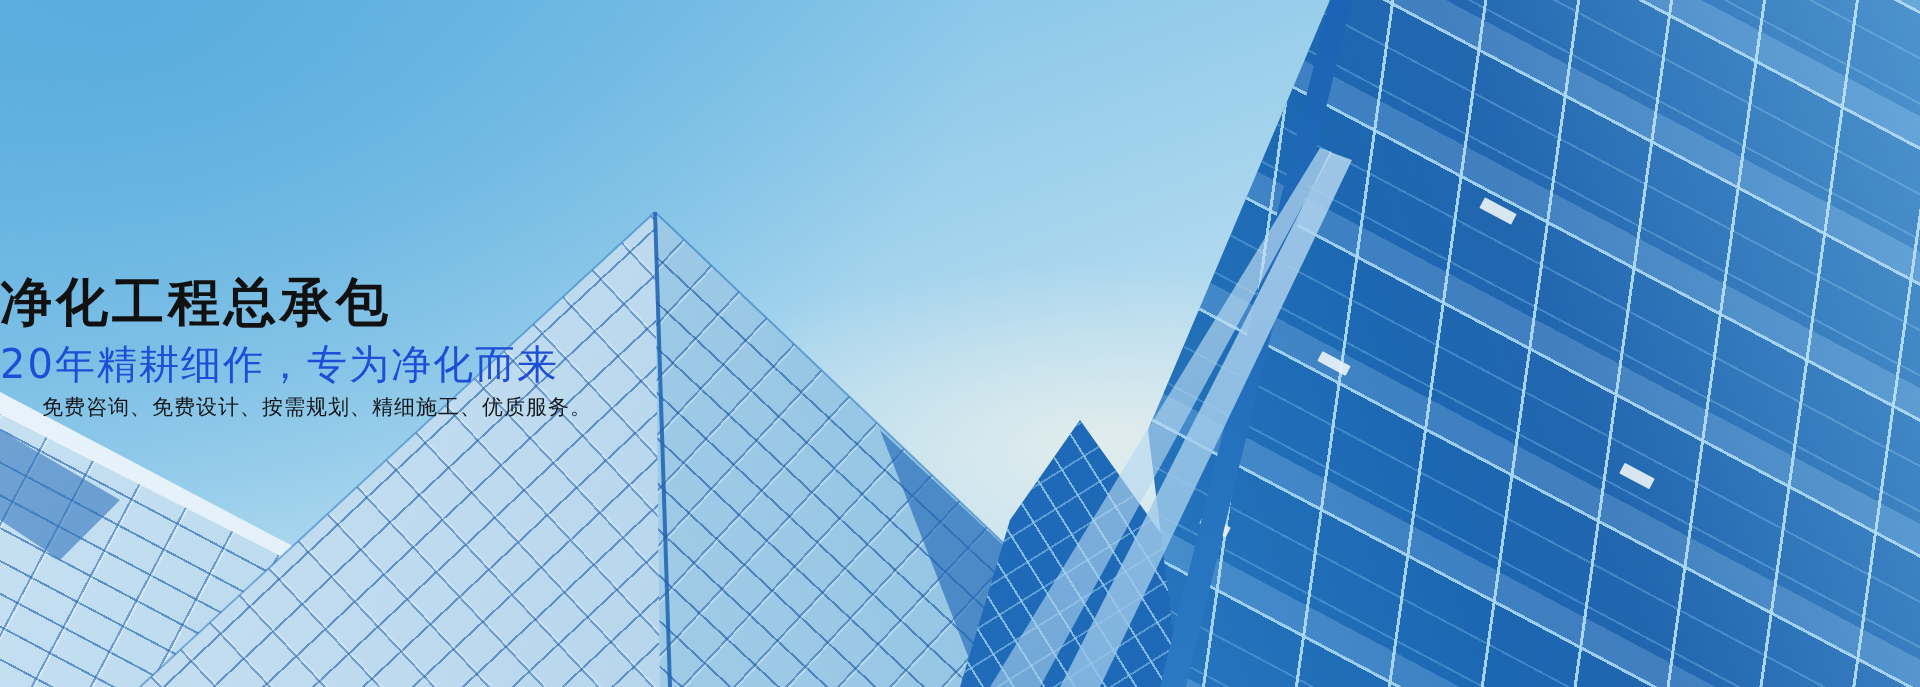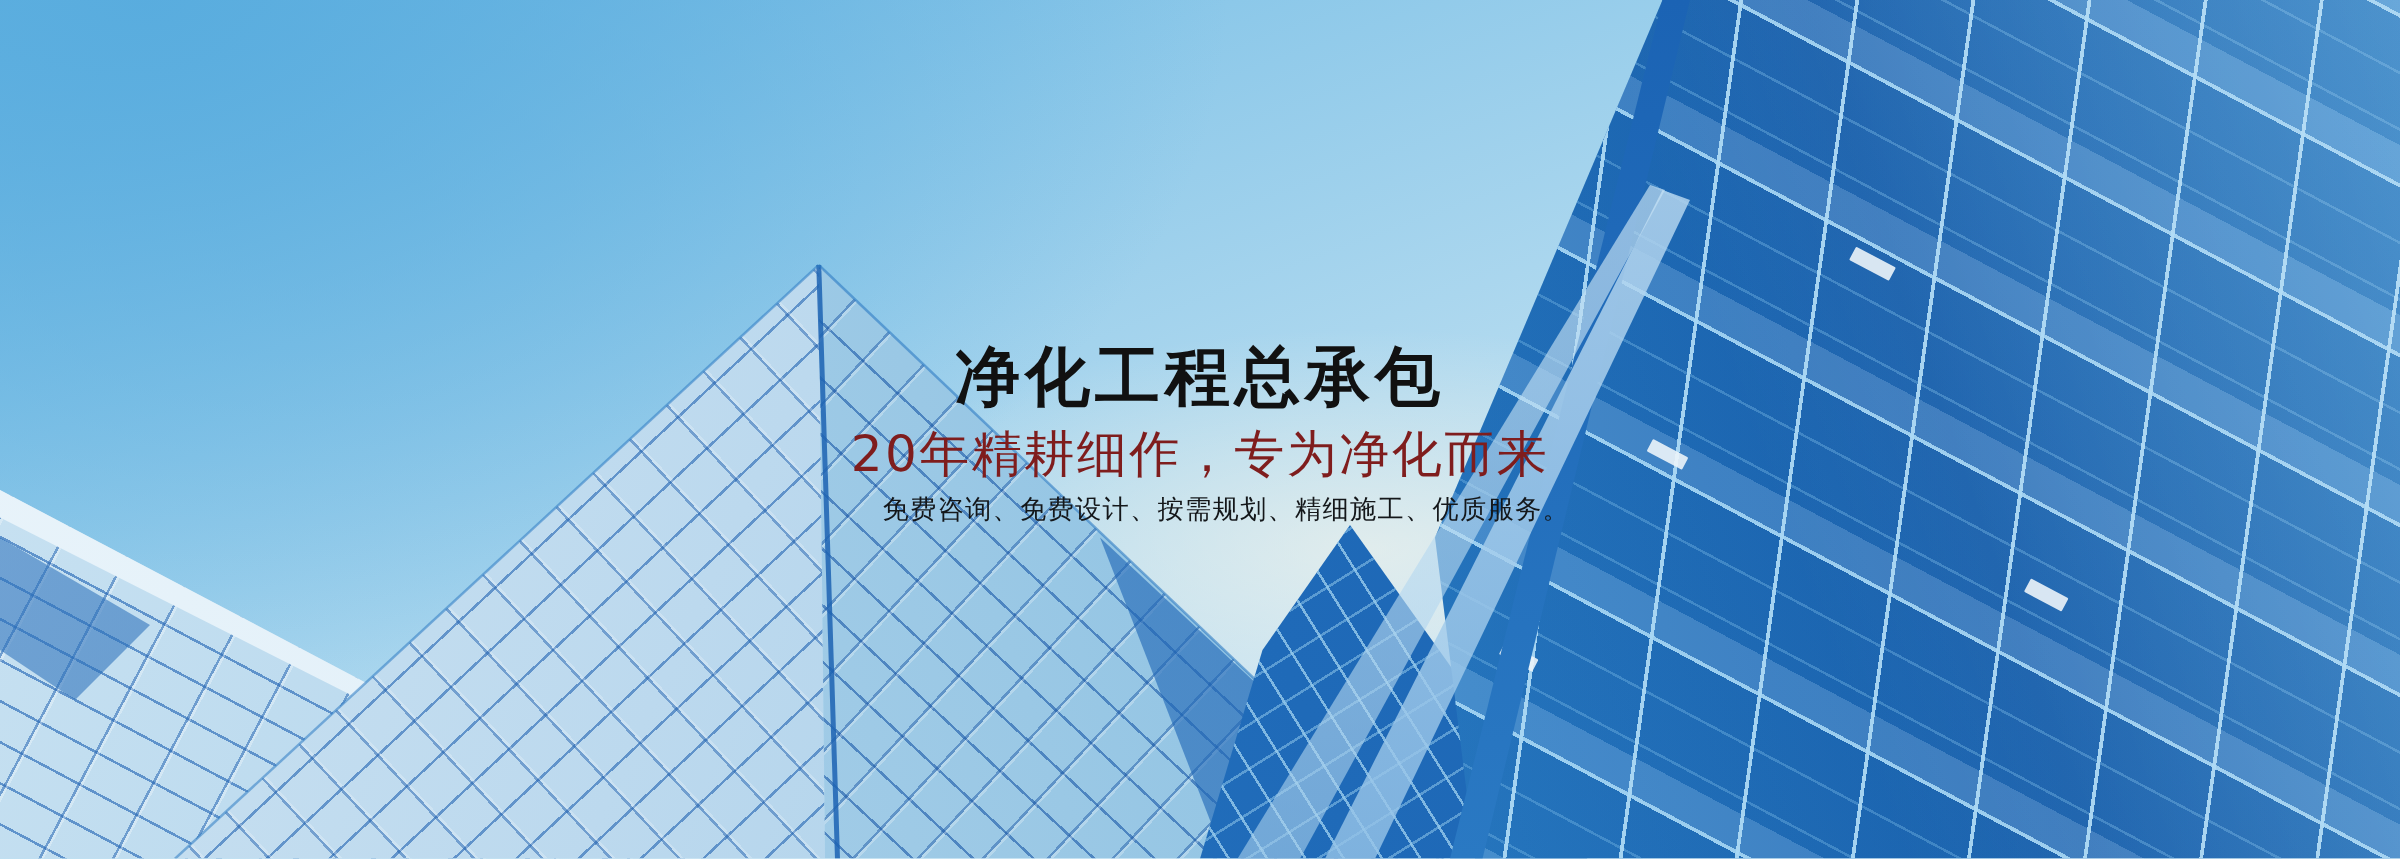--- a/index.html
+++ b/index.html
@@ -241,38 +241,37 @@
     background: rgba(236,244,250,0.9);
     border-radius: 1px;
   }
 
   
   .copy {
     position: absolute;
     left: 0;
     top: 272px;
     width: 1920px;
-    text-align: center;
     z-index: 40;
     pointer-events: none;
   }
   .headline {
     font-size: 52px;
     line-height: 60px;
     font-weight: 700;
     color: #111111;
     letter-spacing: 4px;
     font-family: "DejaVu Sans", "Liberation Sans", sans-serif;
   }
   .subhead {
     margin-top: 6px;
     font-size: 40px;
     line-height: 52px;
     font-weight: 400;
-    color: #7f1d1d;
+    color: #1d4ed8;
     letter-spacing: 2px;
     font-family: "DejaVu Sans", "Liberation Sans", sans-serif;
   }
   .tagline {
     margin-top: 2px;
     font-size: 21px;
     line-height: 30px;
     font-weight: 400;
     color: #14171a;
     letter-spacing: 1px;

